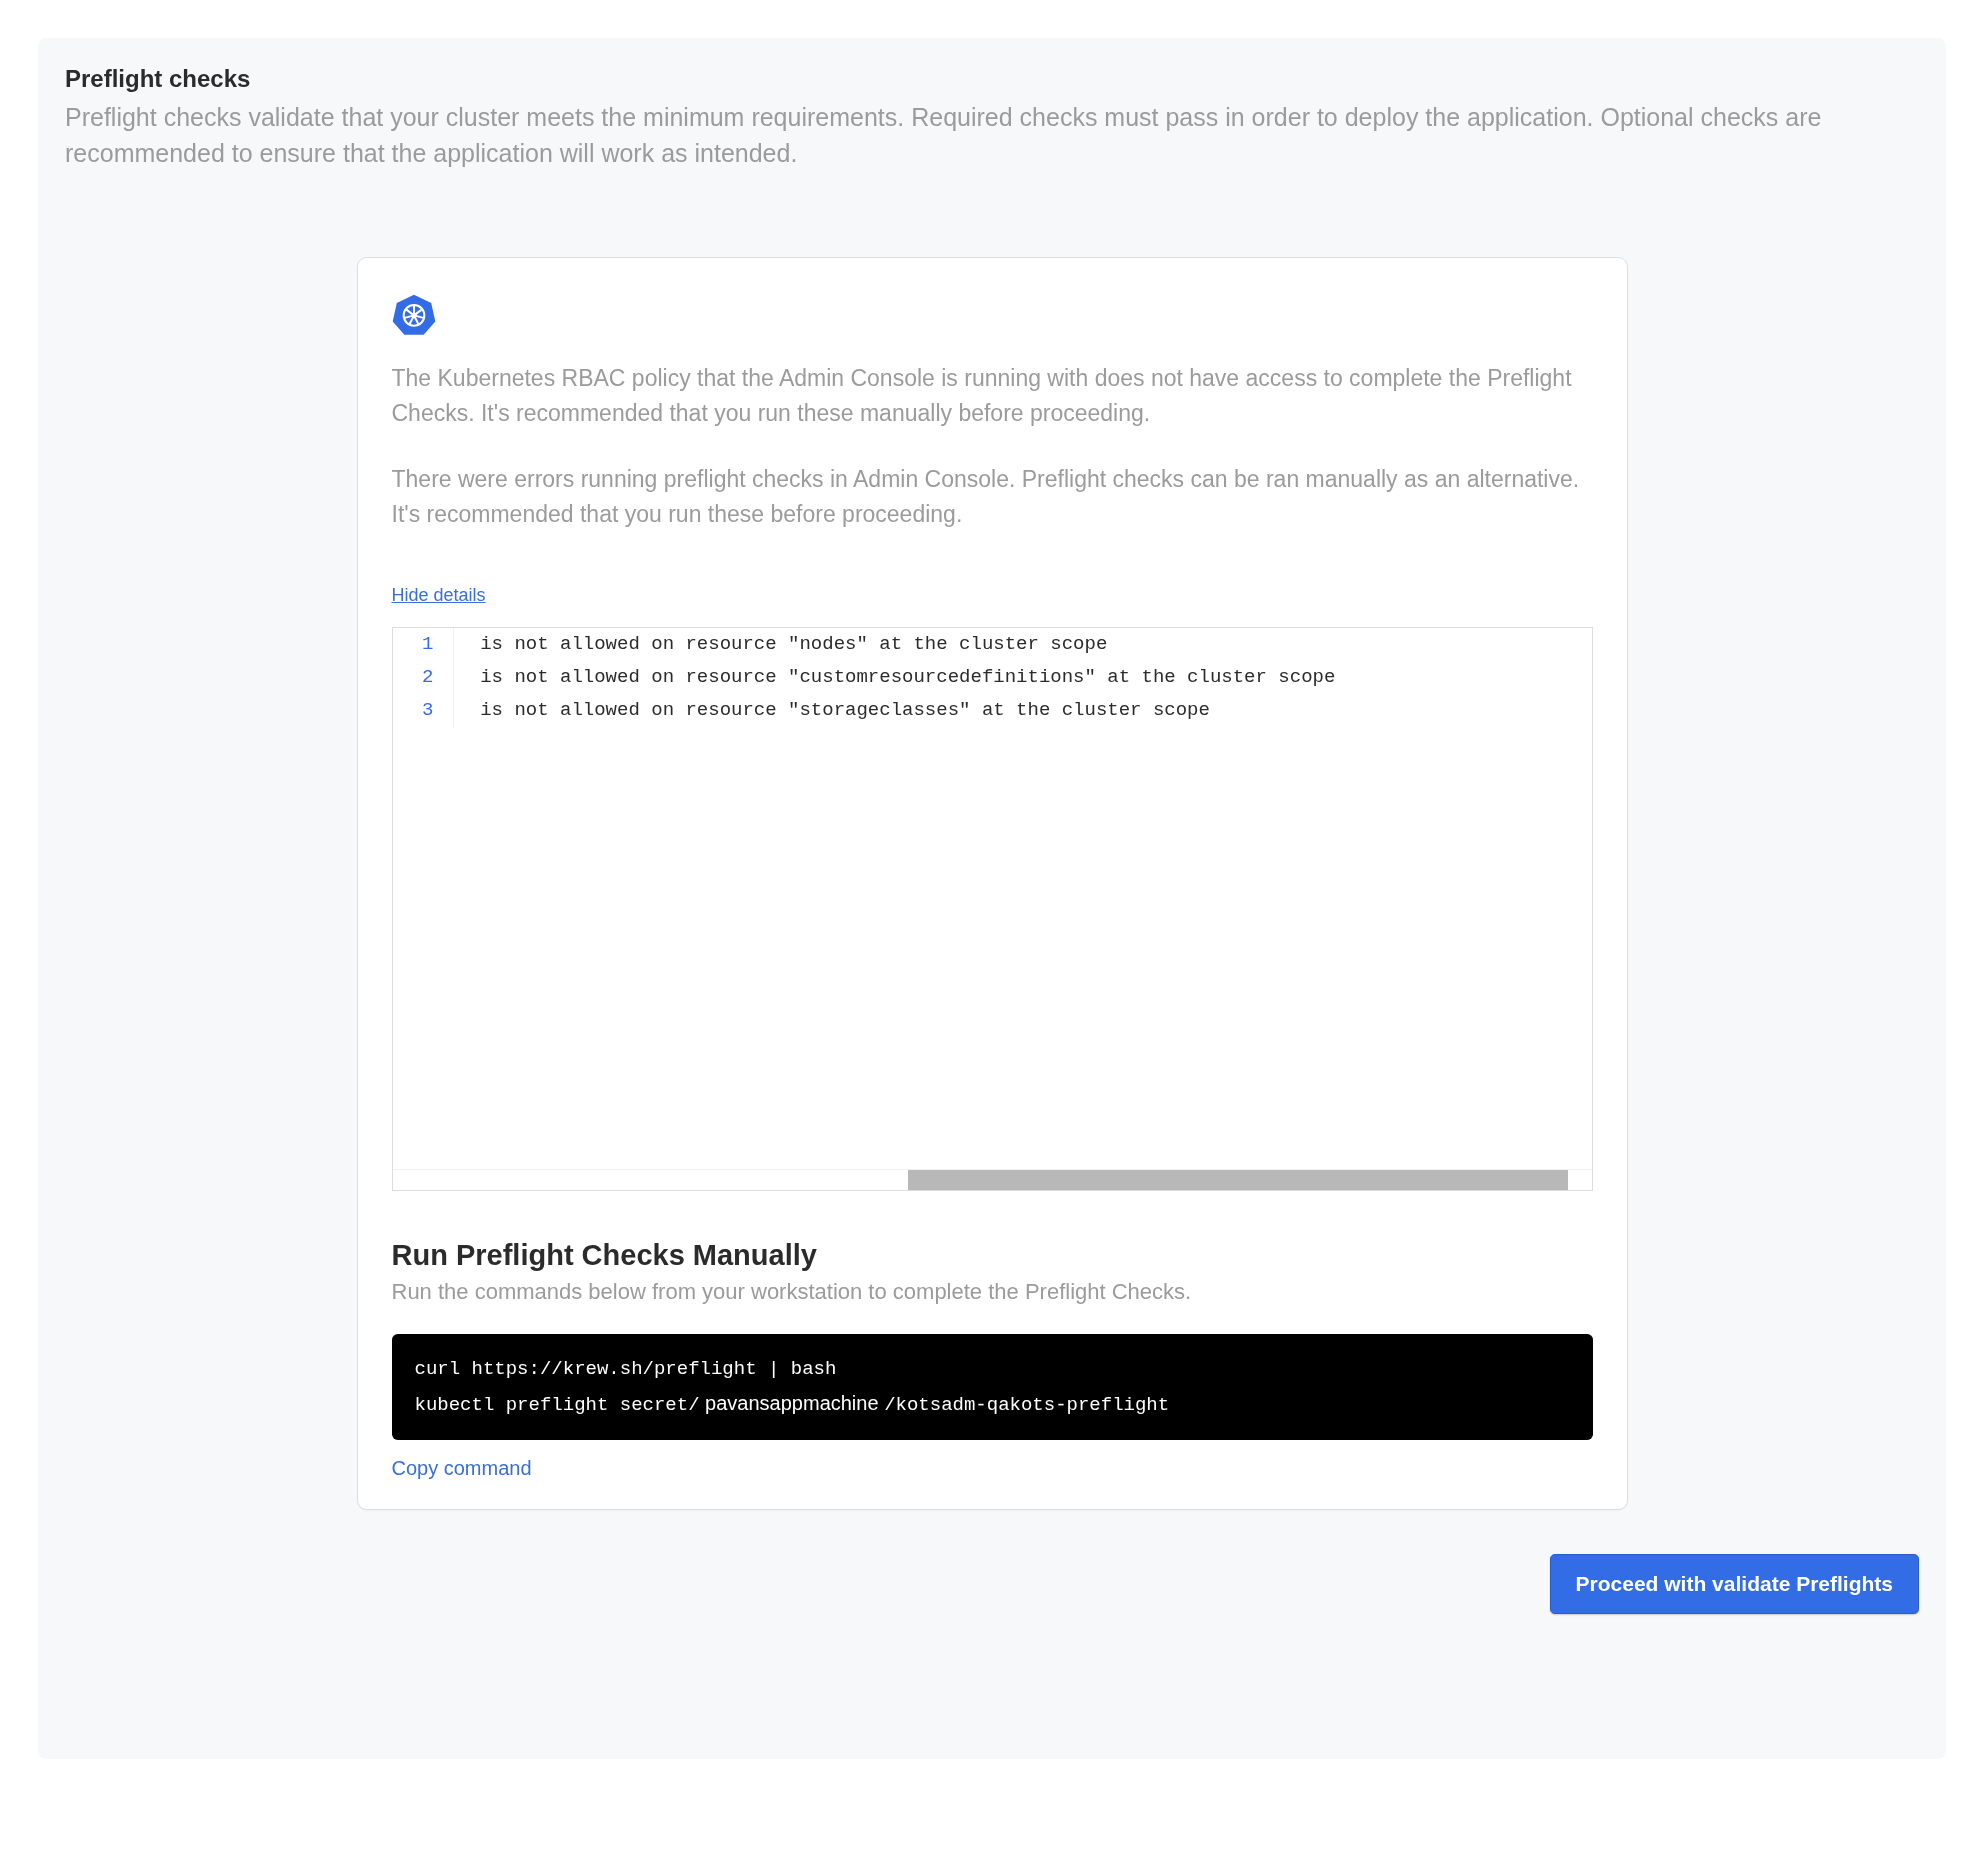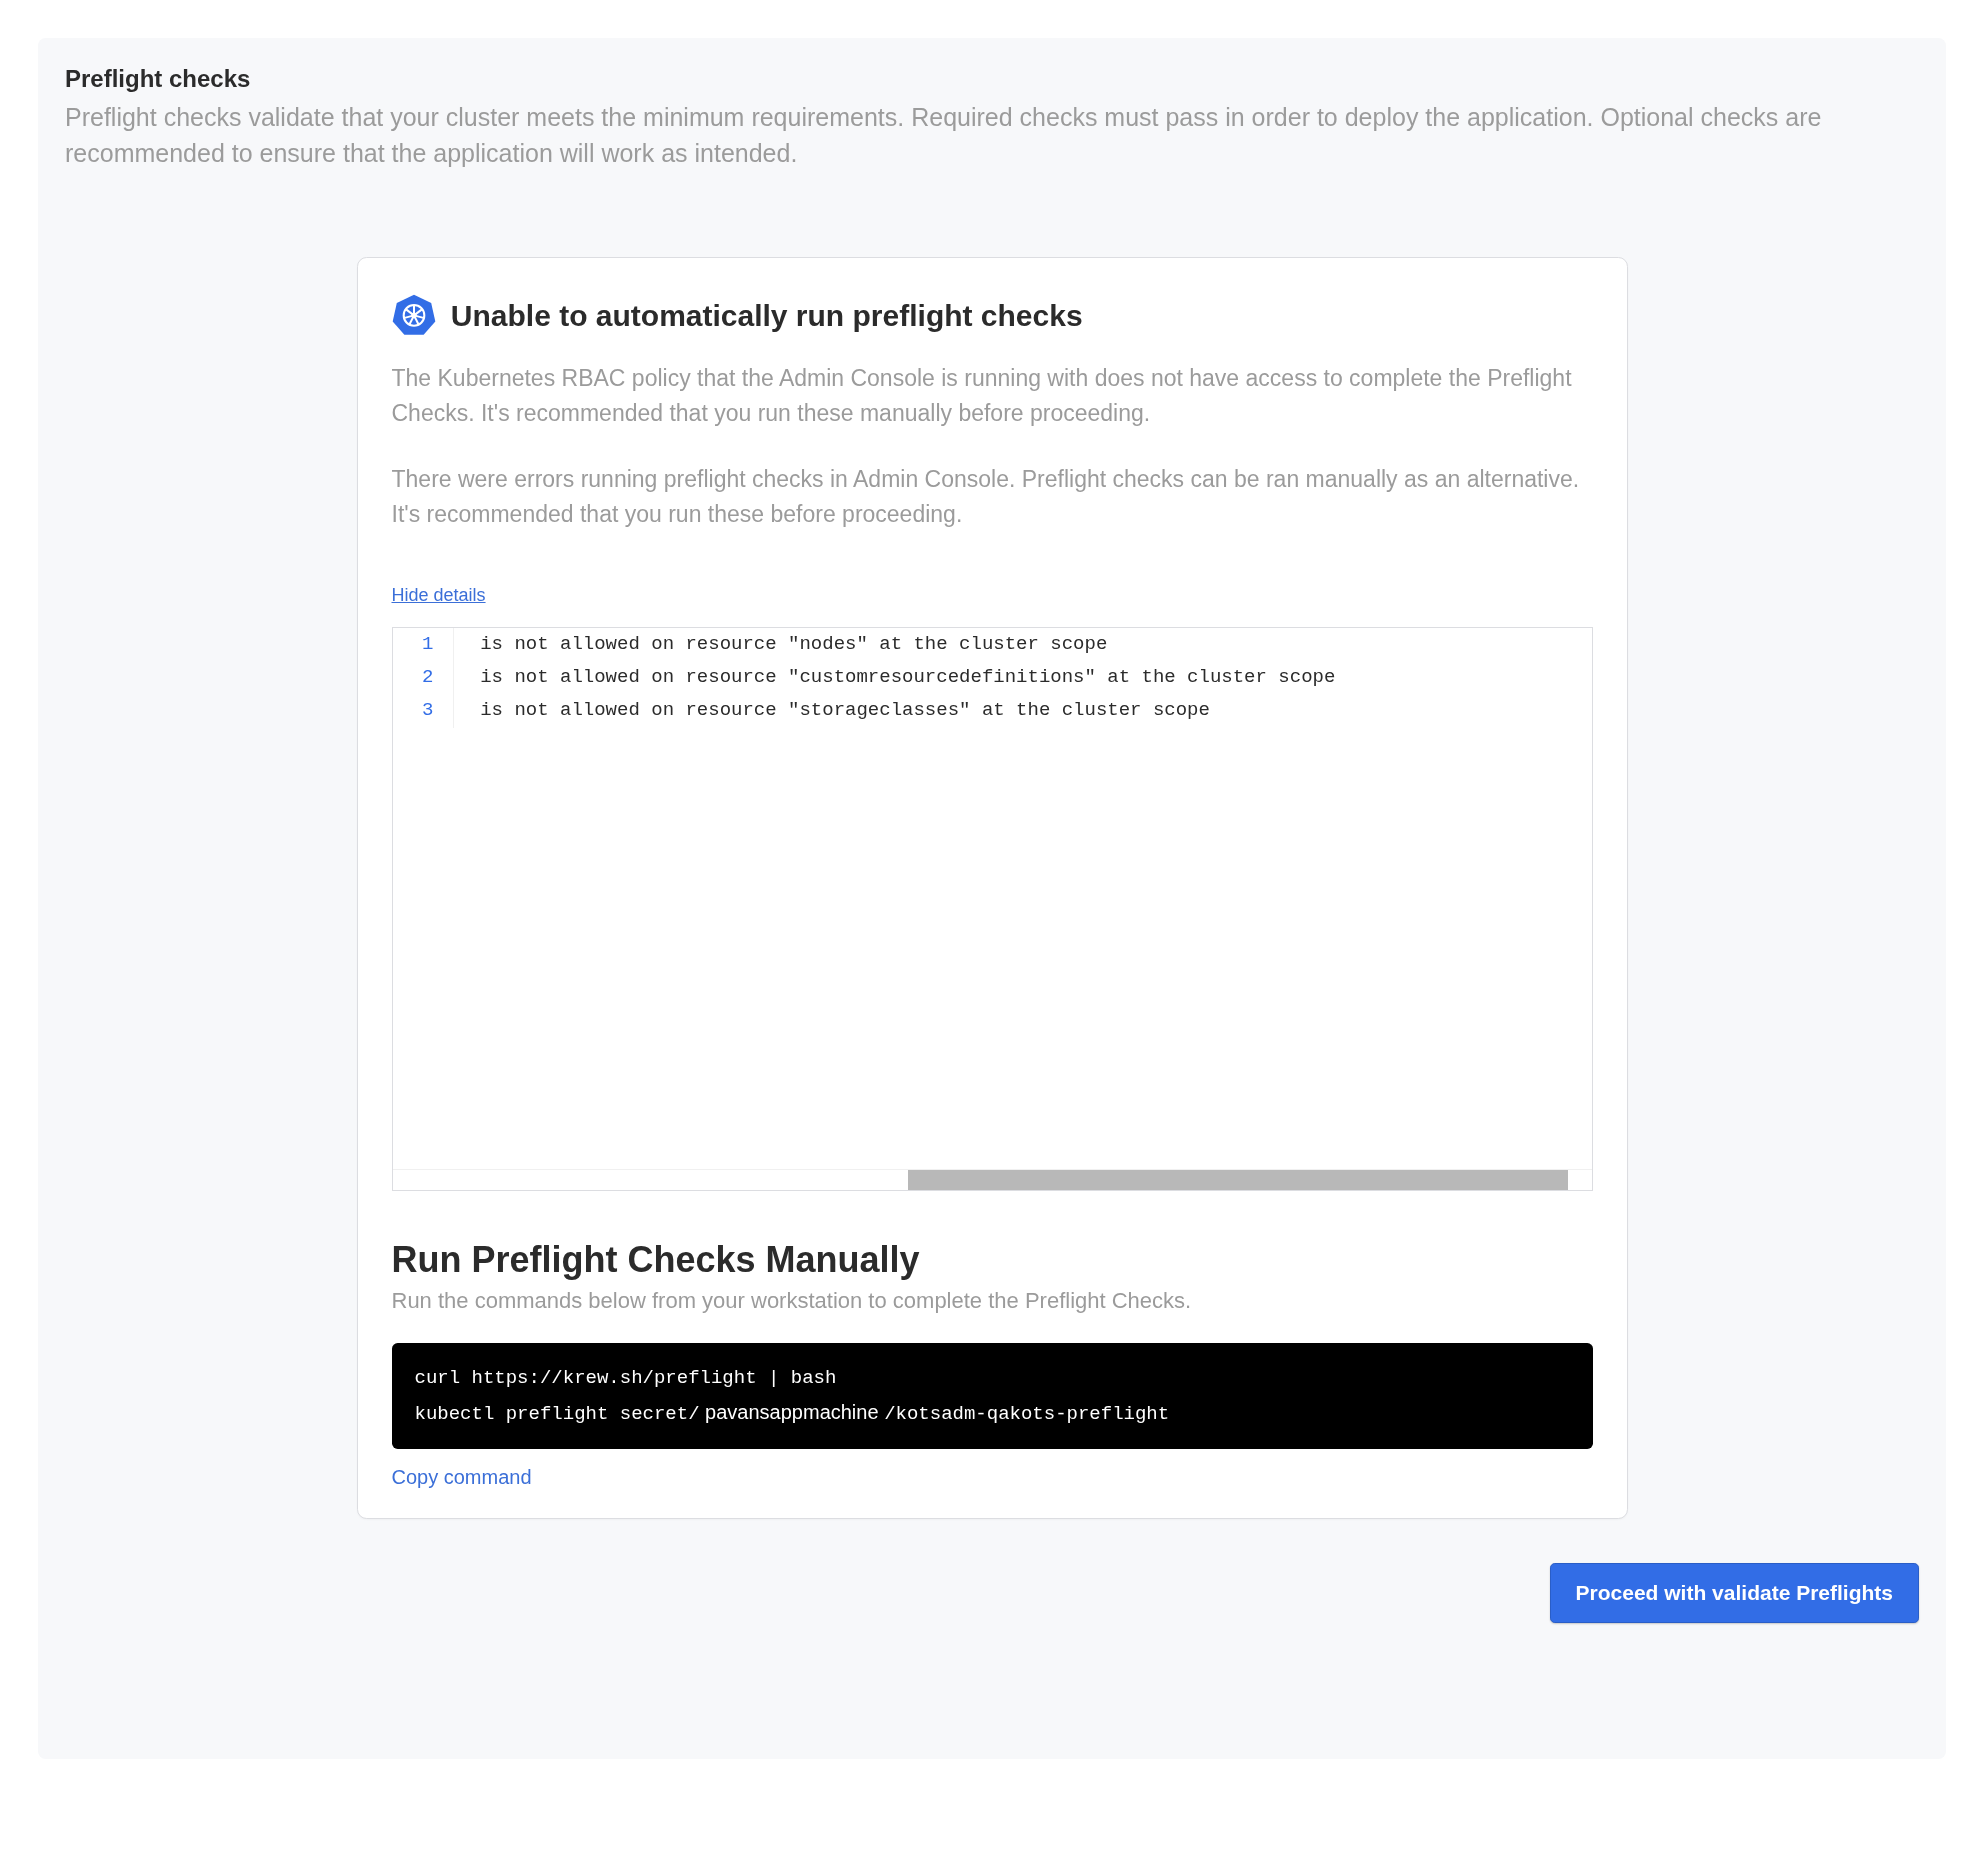--- a/index.html
+++ b/index.html
@@ -108,21 +108,21 @@
   .fake-thumb {
     position: absolute;
     left: 43%;
     top: 0;
     width: 55%;
     height: 100%;
     background: #b8b8b8;
   }
   .manual-section { margin-top: 48px; }
   .manual-title {
-    font-size: 36px;
+    font-size: 29px;
     font-weight: 700;
     color: #2b2b2b;
     margin-bottom: 7.6px;
   }
   .manual-desc {
     font-size: 22px;
     color: #9b9b9b;
     margin-bottom: 29px;
   }
   .command-block {
@@ -185,21 +185,20 @@
             <line x1="32" y1="34" x2="32" y2="19"></line>
             <line x1="32" y1="34" x2="44" y2="25"></line>
             <line x1="32" y1="34" x2="47" y2="38"></line>
             <line x1="32" y1="34" x2="39" y2="48"></line>
             <line x1="32" y1="34" x2="25" y2="48"></line>
             <line x1="32" y1="34" x2="17" y2="38"></line>
             <line x1="32" y1="34" x2="20" y2="25"></line>
           </g>
         </svg>
       </span>
-      <h2 class="card-title">Unable to automatically run preflight checks</h2>
     </div>
 
     <p class="card-text">The Kubernetes RBAC policy that the Admin Console is running with does not have access to complete the Preflight Checks. It's recommended that you run these manually before proceeding.</p>
     <p class="card-text" style="margin-bottom:9.6px">There were errors running preflight checks in Admin Console. Preflight checks can be ran manually as an alternative. It's recommended that you run these before proceeding.</p>
 
     <a class="hide-details">Hide details</a>
 
     <div class="code-viewer">
       <div class="code-body">
         <div class="code-line">

